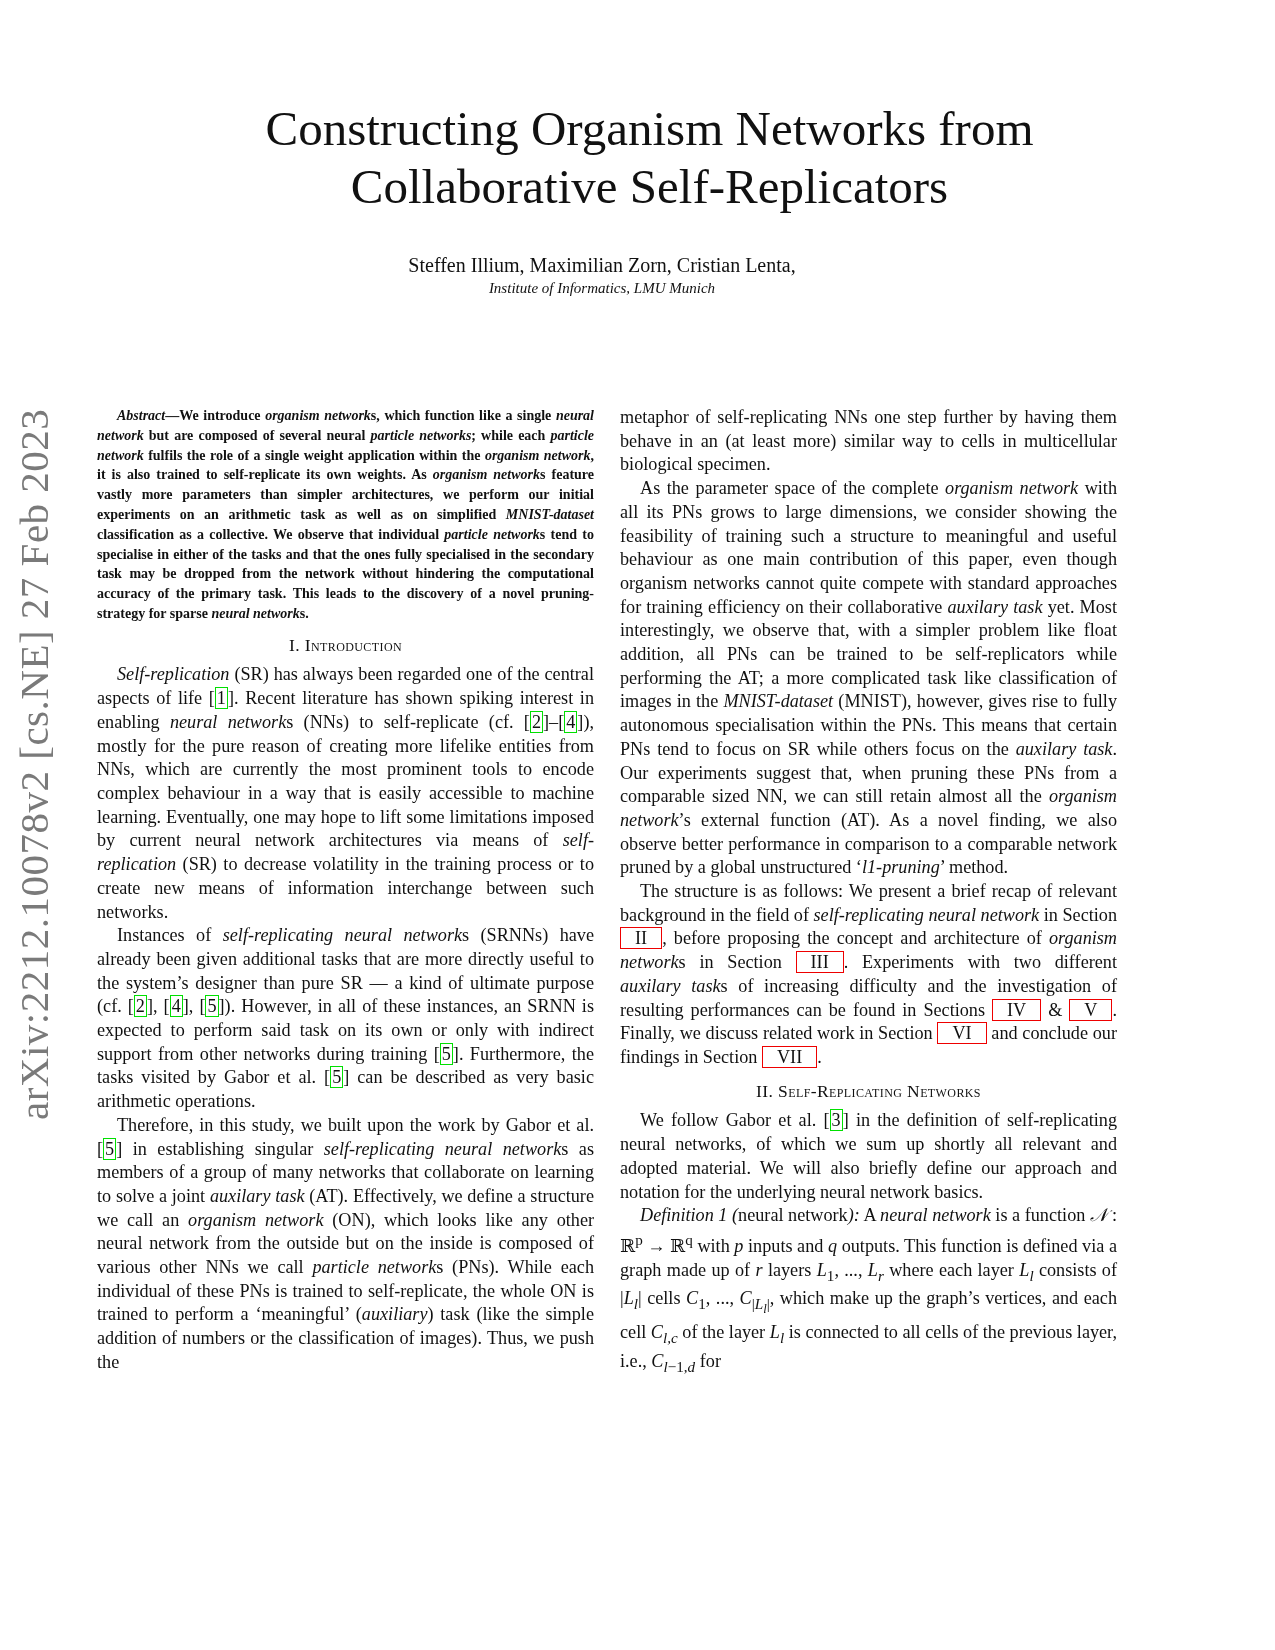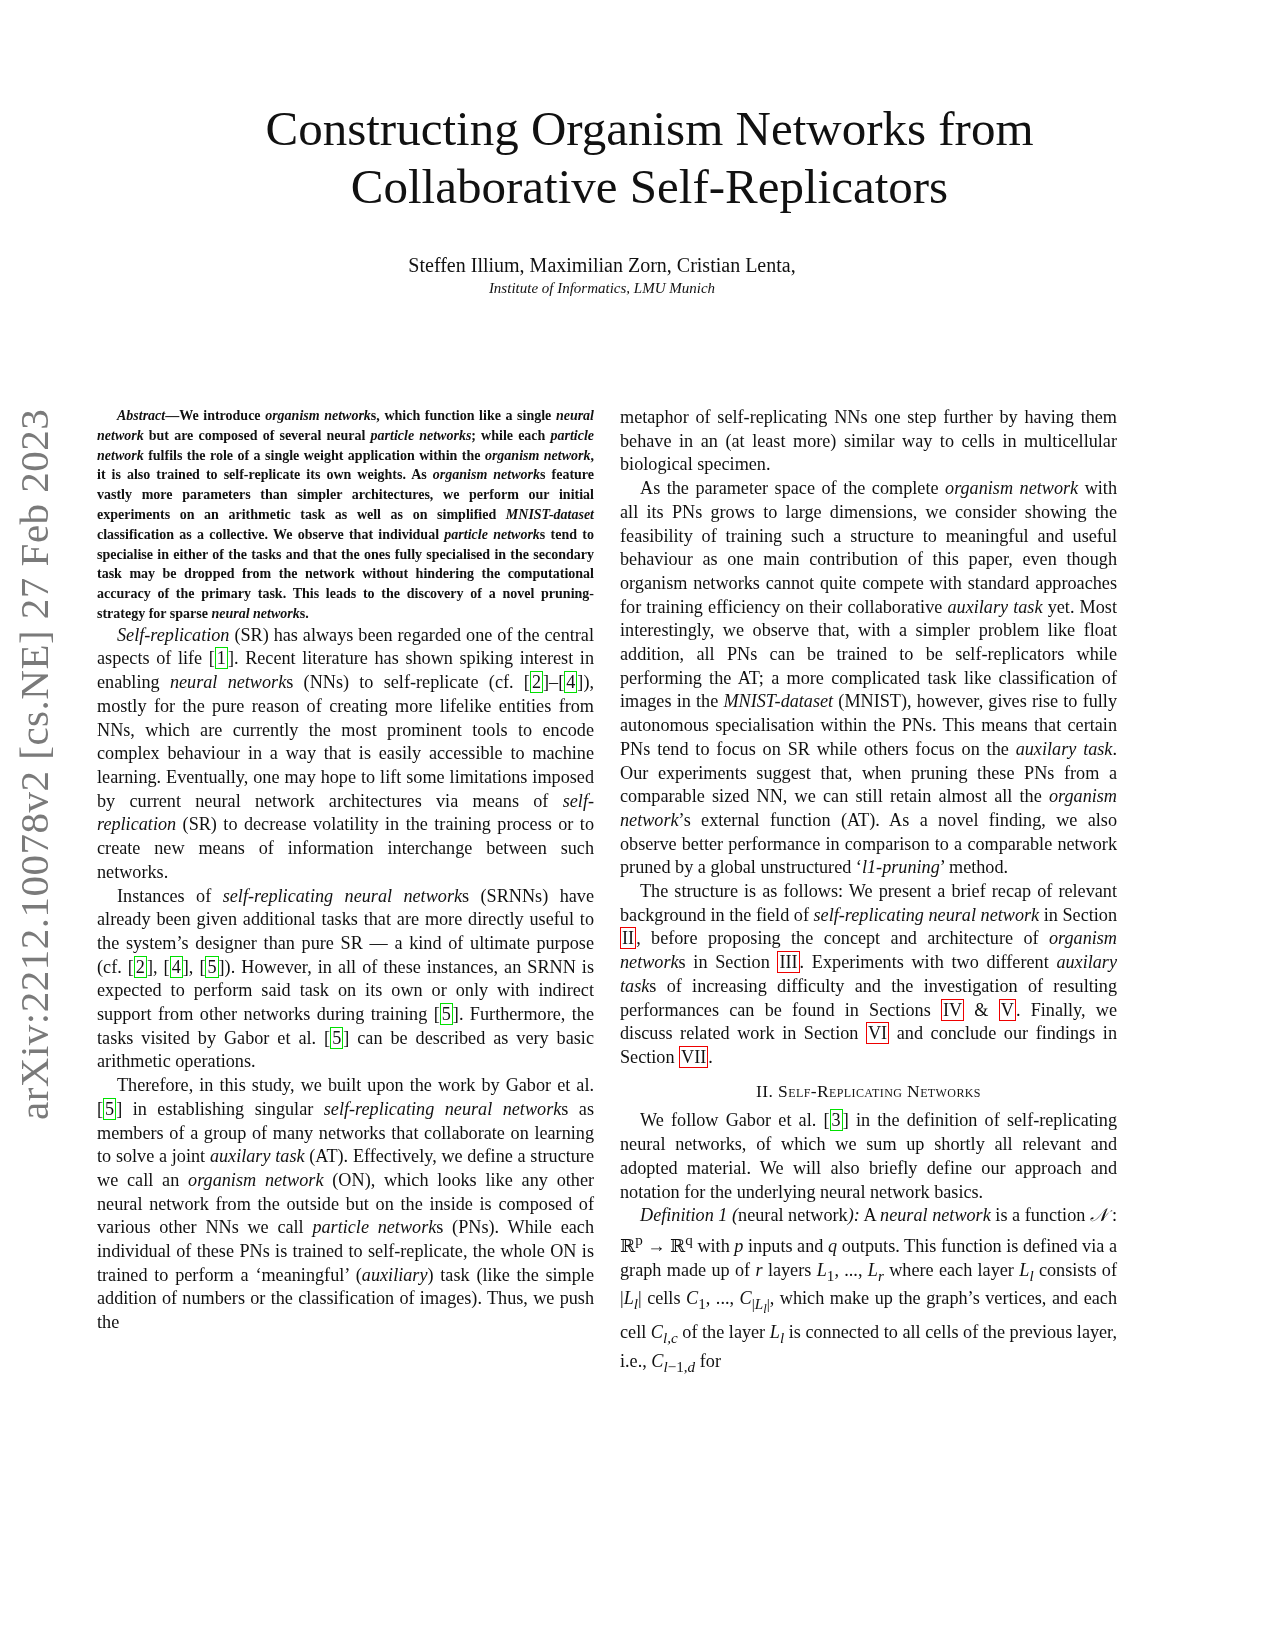--- a/index.html
+++ b/index.html
@@ -15,41 +15,42 @@
   .authors .email { font-size: 17px; line-height: 26px; }
   .col { position: absolute; top: 406px; width: 497px; font-size: 18.2px; line-height: 23.7px; text-align: justify; }
   .col.left { left: 97px; }
   .col.right { left: 620px; }
   .col p { margin: 0; text-indent: 20px; hyphens: auto; }
   .col p.noind { text-indent: 0; }
   .abstract { font-weight: bold; font-size: 14px; line-height: 19.8px; text-indent: 20px; margin: 0 0 14px 0; }
   .abstract i { font-weight: bold; }
   .sec { text-align: center; font-size: 17.5px; margin: 10px 0 6px 0; letter-spacing: 0.4px; font-variant: small-caps; text-indent: 0; }
   .ref-g { border: 1.5px solid #00e000; padding: 0 1px; }
-  .ref-r { border: 1.5px solid #ee0000; padding: 0 1px; }
+  .ref-r { border: 1.5px solid #ee0000; padding: 0 14px; }
   i { font-style: italic; }
 </style>
 </head>
 <body>
 
 <div class="arxiv">arXiv:2212.10078v2  [cs.NE]  27 Feb 2023</div>
 
 <div class="title">
   <div>Constructing Organism Networks from</div>
   <div>Collaborative Self-Replicators</div>
 </div>
 
 <div class="authors">
   <div>Steffen Illium, Maximilian Zorn, Cristian Lenta,</div>
   <div class="aff">Institute of Informatics, LMU Munich</div>
 </div>
 
 <div class="col left">
   <p class="abstract"><i>Abstract</i>—We introduce <i>organism network</i>s, which function like a single <i>neural network</i> but are composed of several neural <i>particle networks</i>; while each <i>particle network</i> fulfils the role of a single weight application within the <i>organism network</i>, it is also trained to self-replicate its own weights. As <i>organism network</i>s feature vastly more parameters than simpler architectures, we perform our initial experiments on an arithmetic task as well as on simplified <i>MNIST-dataset</i> classification as a collective. We observe that individual <i>particle network</i>s tend to specialise in either of the tasks and that the ones fully specialised in the secondary task may be dropped from the network without hindering the computational accuracy of the primary task. This leads to the discovery of a novel pruning-strategy for sparse <i>neural network</i>s.</p>
 
+  <div class="sec">I. Introduction</div>
 
   <p><i>Self-replication</i> (SR) has always been regarded one of the central aspects of life [<span class="ref-g">1</span>]. Recent literature has shown spiking interest in enabling <i>neural network</i>s (NNs) to self-replicate (cf. [<span class="ref-g">2</span>]–[<span class="ref-g">4</span>]), mostly for the pure reason of creating more lifelike entities from NNs, which are currently the most prominent tools to encode complex behaviour in a way that is easily accessible to machine learning. Eventually, one may hope to lift some limitations imposed by current neural network architectures via means of <i>self-replication</i> (SR) to decrease volatility in the training process or to create new means of information interchange between such networks.</p>
   <p>Instances of <i>self-replicating neural network</i>s (SRNNs) have already been given additional tasks that are more directly useful to the system’s designer than pure SR — a kind of ultimate purpose (cf. [<span class="ref-g">2</span>], [<span class="ref-g">4</span>], [<span class="ref-g">5</span>]). However, in all of these instances, an SRNN is expected to perform said task on its own or only with indirect support from other networks during training [<span class="ref-g">5</span>]. Furthermore, the tasks visited by Gabor et al. [<span class="ref-g">5</span>] can be described as very basic arithmetic operations.</p>
   <p>Therefore, in this study, we built upon the work by Gabor et al. [<span class="ref-g">5</span>] in establishing singular <i>self-replicating neural network</i>s as members of a group of many networks that collaborate on learning to solve a joint <i>auxilary task</i> (AT). Effectively, we define a structure we call an <i>organism network</i> (ON), which looks like any other neural network from the outside but on the inside is composed of various other NNs we call <i>particle network</i>s (PNs). While each individual of these PNs is trained to self-replicate, the whole ON is trained to perform a ‘meaningful’ (<i>auxiliary</i>) task (like the simple addition of numbers or the classification of images). Thus, we push the</p>
 </div>
 
 <div class="col right">
   <p class="noind">metaphor of self-replicating NNs one step further by having them behave in an (at least more) similar way to cells in multicellular biological specimen.</p>
   <p>As the parameter space of the complete <i>organism network</i> with all its PNs grows to large dimensions, we consider showing the feasibility of training such a structure to meaningful and useful behaviour as one main contribution of this paper, even though organism networks cannot quite compete with standard approaches for training efficiency on their collaborative <i>auxilary task</i> yet. Most interestingly, we observe that, with a simpler problem like float addition, all PNs can be trained to be self-replicators while performing the AT; a more complicated task like classification of images in the <i>MNIST-dataset</i> (MNIST), however, gives rise to fully autonomous specialisation within the PNs. This means that certain PNs tend to focus on SR while others focus on the <i>auxilary task</i>. Our experiments suggest that, when pruning these PNs from a comparable sized NN, we can still retain almost all the <i>organism network</i>’s external function (AT). As a novel finding, we also observe better performance in comparison to a comparable network pruned by a global unstructured ‘<i>l1-pruning</i>’ method.</p>
   <p>The structure is as follows: We present a brief recap of relevant background in the field of <i>self-replicating neural network</i> in Section <span class="ref-r">II</span>, before proposing the concept and architecture of <i>organism network</i>s in Section <span class="ref-r">III</span>. Experiments with two different <i>auxilary task</i>s of increasing difficulty and the investigation of resulting performances can be found in Sections <span class="ref-r">IV</span> &amp; <span class="ref-r">V</span>. Finally, we discuss related work in Section <span class="ref-r">VI</span> and conclude our findings in Section <span class="ref-r">VII</span>.</p>

